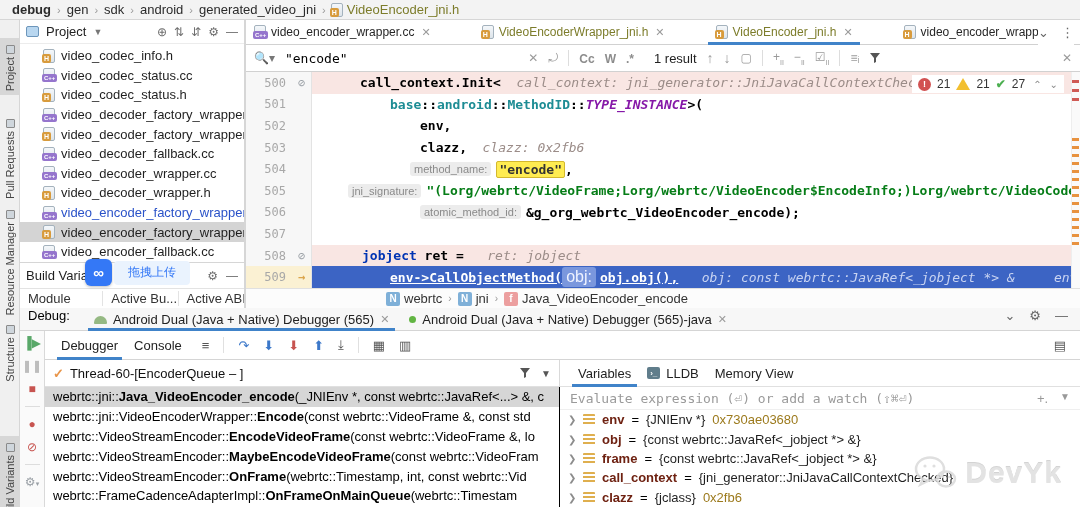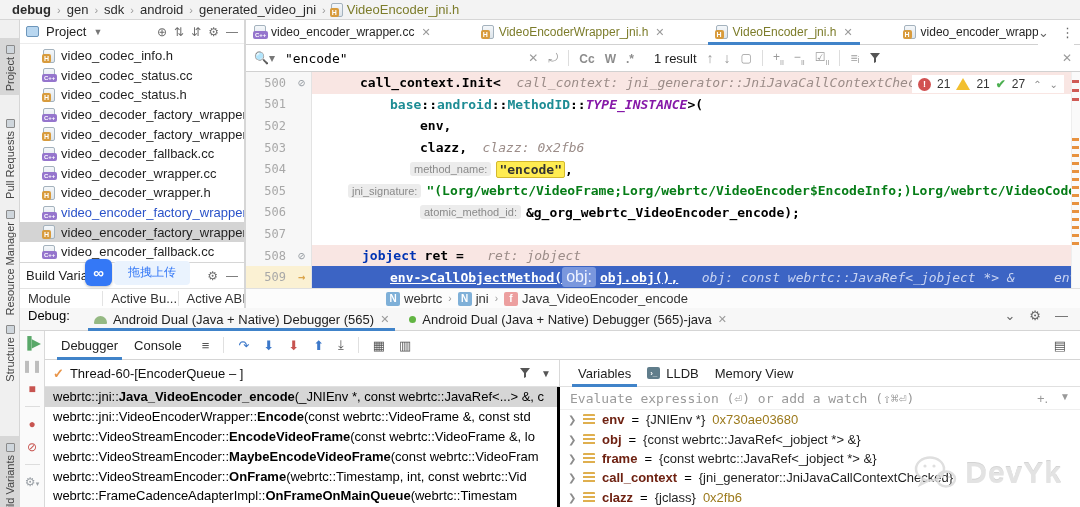--- a/index.html
+++ b/index.html
@@ -149,21 +149,21 @@
   #dtoolbar .blue { color:#3c78c9; } #dtoolbar .red { color:#c75450; }
   #dtoolbar .vd { width:1px; height:16px; background:#e0e0e0; }
   #dtoolbar .right { margin-left:auto; padding-right:14px; color:#555; }
 
   
   #thread-row { position:absolute; left:45px; top:360px; width:515px; height:27px; border-bottom:1px solid #e0e0e0; border-right:1px solid #d9d9d9;
                 display:flex; align-items:center; padding:0 8px; gap:6px; background:#fff; }
   #thread-row .check { color:#e8954a; font-weight:bold; }
   #thread-row .tname { color:#111; }
   #thread-row .right { margin-left:auto; display:flex; align-items:center; gap:10px; color:#555; }
-  #frames { position:absolute; left:45px; top:387px; width:515px; height:120px; overflow:hidden; border-right:3px solid #000000; background:#fff; }
+  #frames { position:absolute; left:45px; top:387px; width:515px; height:120px; overflow:hidden; border-right:1px solid #000000; background:#fff; }
   .frow { height:19.8px; display:flex; align-items:center; padding-left:8px; white-space:nowrap; overflow:hidden; font-size:13px; color:#000; }
   .frow.selected { background:#d6d6d6; }
   .frow b { font-weight:700; }
 
   
   #vars-panel { position:absolute; left:560px; top:360px; width:520px; height:147px; background:#fff; }
   #vtabs { height:27px; display:flex; align-items:center; border-bottom:1px solid #e0e0e0; padding-left:10px; }
   .vtab { position:relative; height:27px; display:flex; align-items:center; gap:6px; padding:0 8px; color:#222; }
   .vtab.active:after { content:""; position:absolute; left:2px; right:2px; bottom:0; height:3px; background:#4083c9; }
   .term-ic { width:13px; height:12px; background:#607d8b; border-radius:2px; color:#fff; font-size:8px; font-weight:bold;

